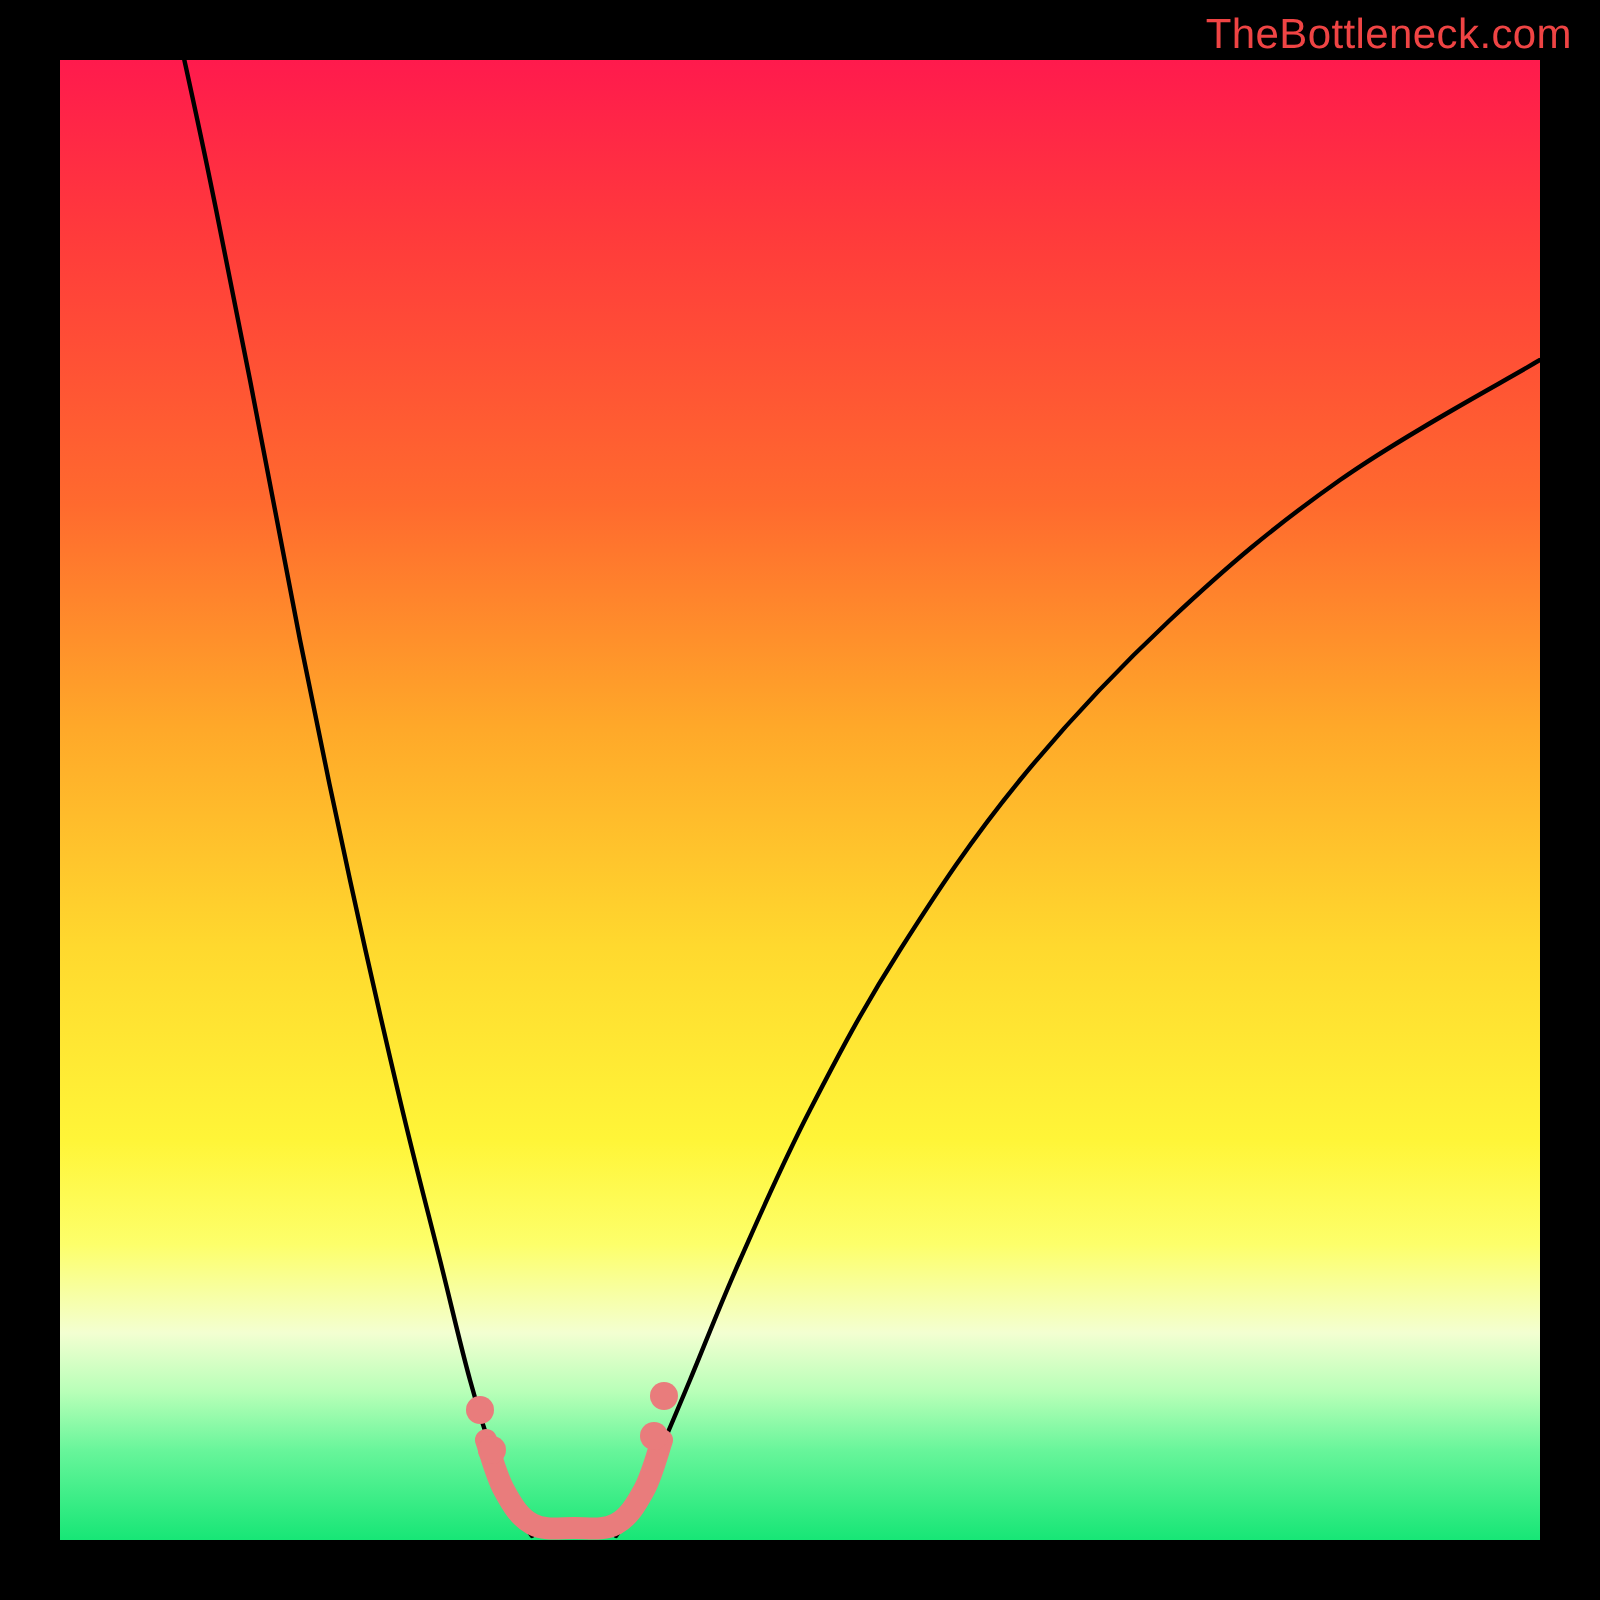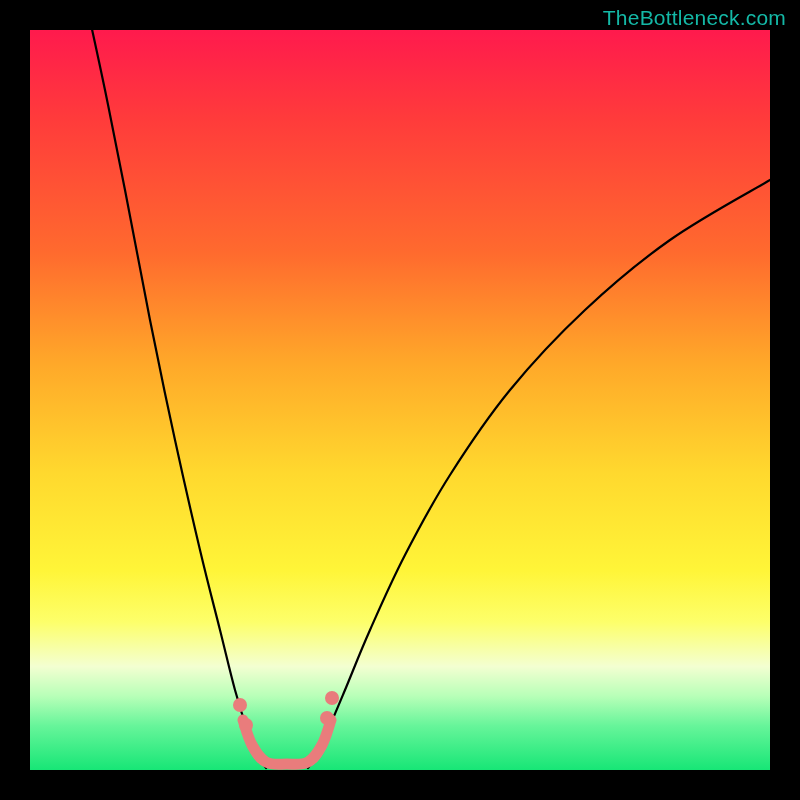--- a/index.html
+++ b/index.html
@@ -34,21 +34,21 @@
       #f3ffd1 86%,
       #b8ffb8 90%,
       #67f59a 94%,
       #17e676 100%
     );
   }
   .watermark {
     position: absolute;
     top: 6px;
     right: 14px;
-    color: #14b8a6;
+    color: #ef4444;
     font-size: 21px;
     font-weight: 500;
     letter-spacing: 0.2px;
   }
   svg.overlay {
     position: absolute;
     inset: 0;
     width: 740px;
     height: 740px;
   }

